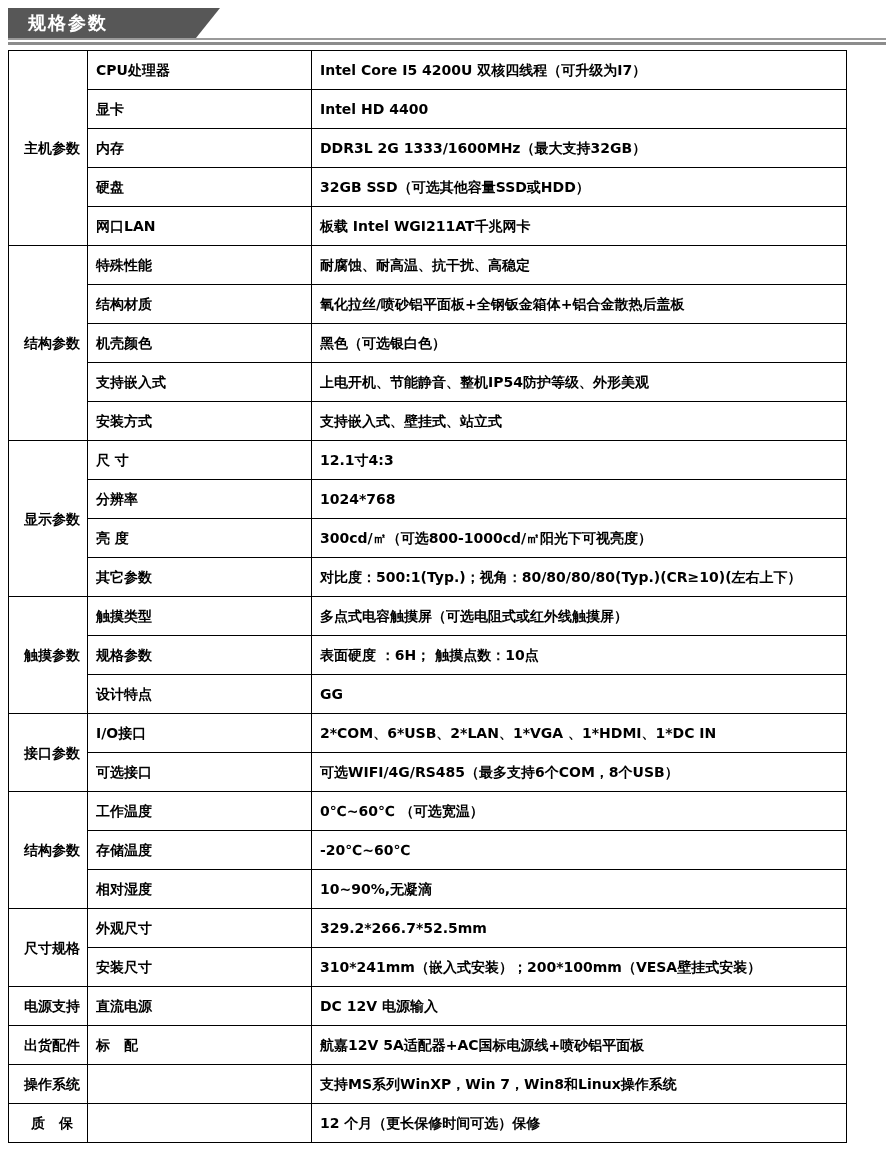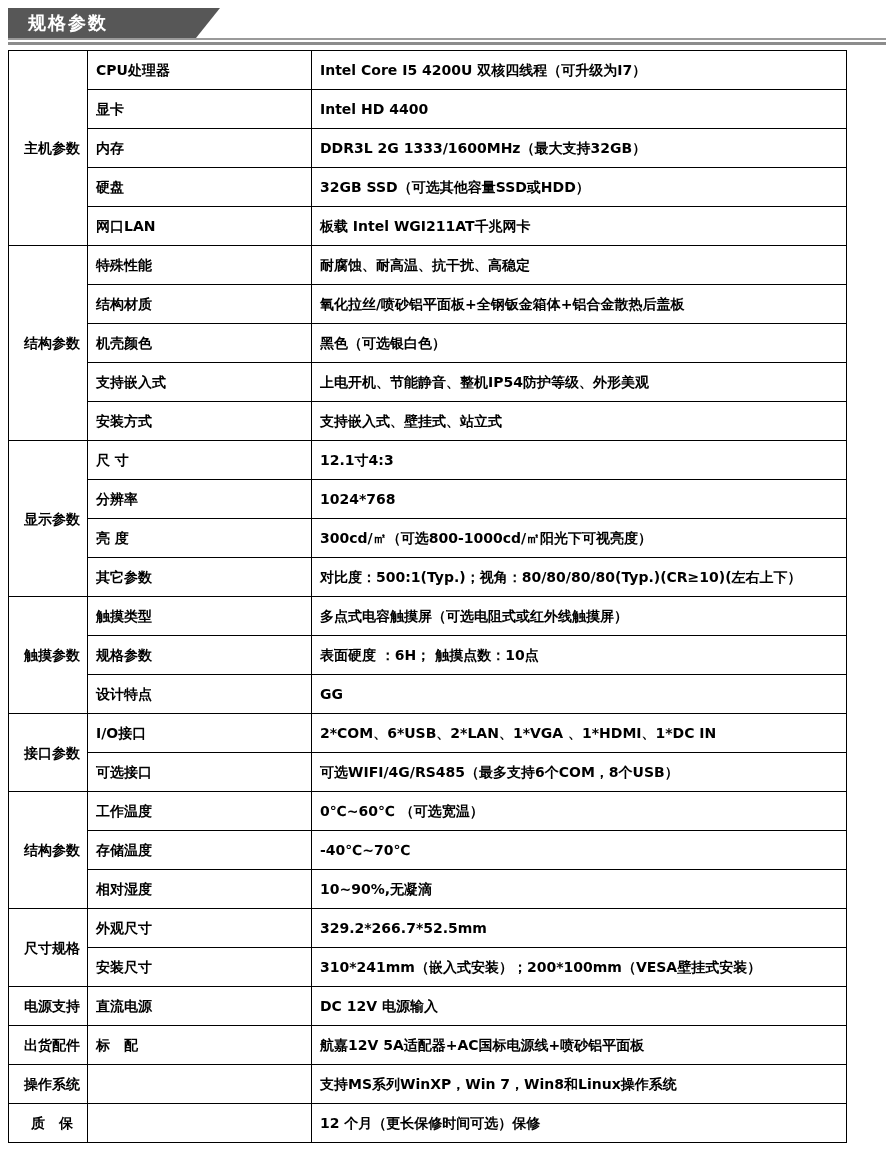--- a/index.html
+++ b/index.html
@@ -195,21 +195,21 @@
         <td class="col-item">可选接口</td>
         <td class="col-val">可选WIFI/4G/RS485（最多支持6个COM，8个USB）</td>
       </tr>
       <tr>
         <td class="col-cat" rowspan="3">结构参数</td>
         <td class="col-item">工作温度</td>
         <td class="col-val">0℃~60℃ （可选宽温）</td>
       </tr>
       <tr>
         <td class="col-item">存储温度</td>
-        <td class="col-val">-40℃~70℃</td>
+        <td class="col-val">-20℃~60℃</td>
       </tr>
       <tr>
         <td class="col-item">相对湿度</td>
         <td class="col-val">10~90%,无凝滴</td>
       </tr>
       <tr>
         <td class="col-cat" rowspan="2">尺寸规格</td>
         <td class="col-item">外观尺寸</td>
         <td class="col-val">329.2*266.7*52.5mm</td>
       </tr>

